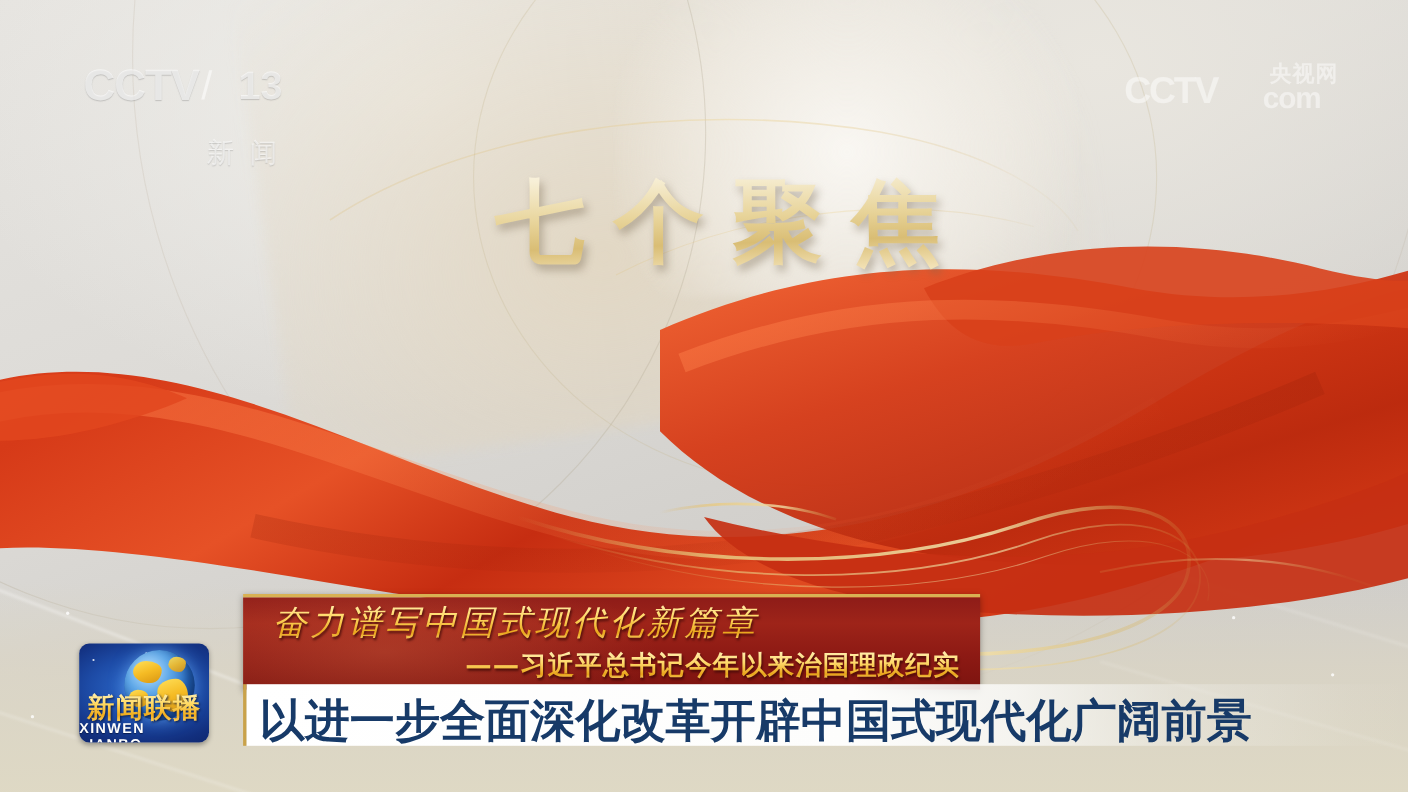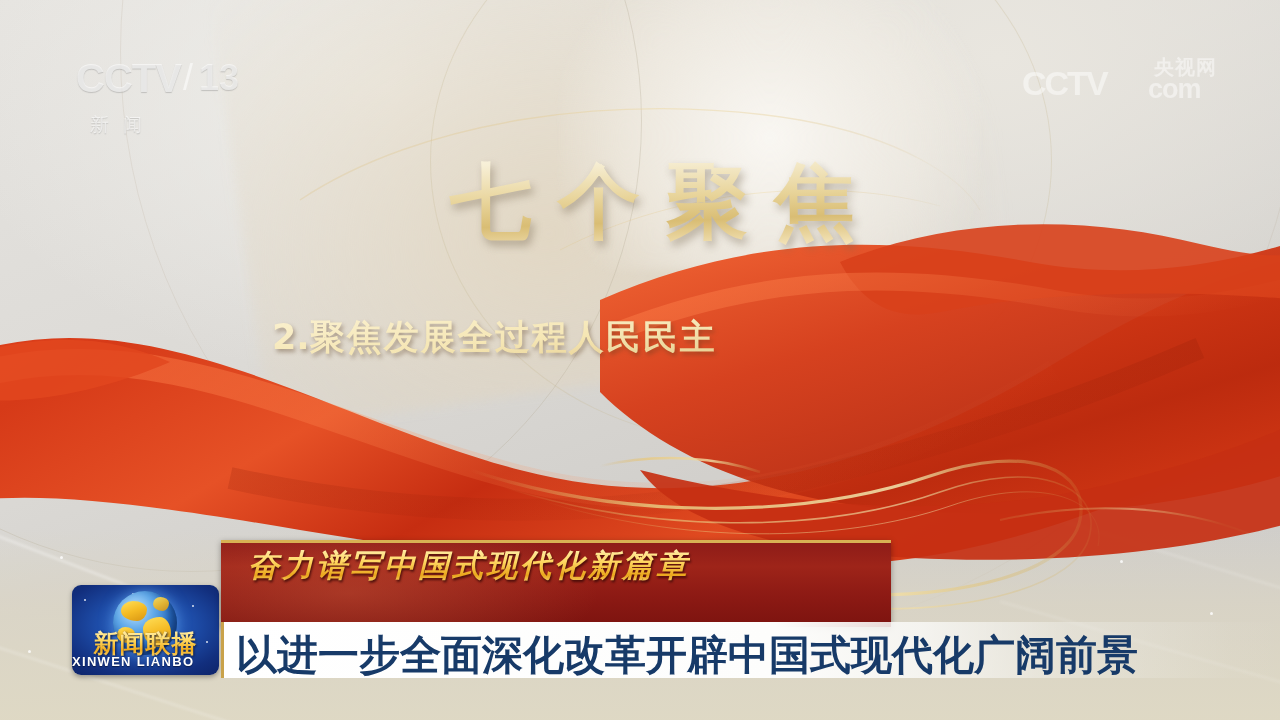--- a/index.html
+++ b/index.html
@@ -89,40 +89,40 @@
   }
   .cctv13-word {
     font-size: 40px;
     font-weight: 700;
     letter-spacing: -1px;
     color: rgba(255,255,255,0.62);
     text-shadow: 0 1px 1px rgba(120,120,120,0.35);
     font-family: "Liberation Sans", sans-serif;
   }
   .cctv13-num {
-    margin-left: 4px;
+    margin-left: 22px;
     font-size: 36px;
     font-weight: 700;
     color: rgba(255,255,255,0.62);
     text-shadow: 0 1px 1px rgba(120,120,120,0.35);
   }
   .cctv13-slash {
     color: rgba(255,255,255,0.55);
     font-size: 36px;
     font-weight: 400;
     margin: 0 2px;
   }
   .cctv13-sub {
-    text-align: left;
-    font-size: 19px;
+    text-align: right;
+    font-size: 25px;
     letter-spacing: 14px;
     padding-left: 14px;
     color: rgba(255,255,255,0.60);
     text-shadow: 0 1px 1px rgba(120,120,120,0.3);
-    margin-top: 8px;
+    margin-top: 18px;
     font-family: "DejaVu Sans", sans-serif;
   }
 
   
   .wm {
     position: absolute;
     right: 28px; top: 56px;
     width: 230px; height: 52px;
     opacity: 0.55;
   }
@@ -202,21 +202,21 @@
     -webkit-text-fill-color: transparent;
     filter: drop-shadow(2px 3px 2px rgba(90,60,30,0.40));
     white-space: nowrap;
   }
   .focus-num { letter-spacing: 0; }
 
   
   .nl-logo {
     position: absolute;
     left: 72px; top: 585px;
-    width: 147px; height: 90px;
+    width: 118px; height: 90px;
     border-radius: 9px;
     background:
       radial-gradient(ellipse 120px 70px at 50% 45%, #2f6ed0 0%, #1d4ba6 42%, #122f7e 72%, #0c2163 100%);
     box-shadow: 0 2px 5px rgba(0,0,0,0.35);
     overflow: hidden;
   }
   .nl-star {
     position: absolute;
     width: 2px; height: 2px;
     background: rgba(255,255,255,0.85);
@@ -277,21 +277,21 @@
   .red-banner-glow {
     position: absolute;
     left: -40px; top: -30px;
     width: 420px; height: 160px;
     background: radial-gradient(ellipse at 40% 50%, rgba(220,110,70,0.35) 0%, rgba(220,110,70,0) 70%);
   }
   .rb-title {
     position: absolute;
     left: 27px; top: 2px;
     font-size: 31px;
-    font-weight: 700;
+    font-weight: 400;
     letter-spacing: 3px;
     font-style: italic;
     font-family: "DejaVu Serif", serif;
     background: linear-gradient(180deg, #fff3c0 0%, #ffd965 38%, #eaa61c 72%, #ffeaa0 100%);
     -webkit-background-clip: text;
     background-clip: text;
     color: transparent;
     -webkit-text-fill-color: transparent;
     filter: drop-shadow(1px 2px 1px rgba(60,8,6,0.85));
     white-space: nowrap;
@@ -452,23 +452,20 @@
 
   <div class="wm">
     <span class="wm-cctv">CCTV</span>
     <span class="wm-cn">央视网</span>
     <span class="wm-com">com</span>
   </div>
 
   <div class="main-title">七个聚焦</div>
 
   <div class="focus-list">
-    <div class="focus-item">
-      <span class="focus-num">2.</span><span>聚焦发展全过程人民民主</span>
-    </div>
   </div>
 
   <div class="nl-logo">
     <div class="nl-star" style="left:12px; top:14px;"></div>
     <div class="nl-star" style="left:26px; top:46px;"></div>
     <div class="nl-star" style="left:120px; top:20px;"></div>
     <div class="nl-star" style="left:134px; top:56px;"></div>
     <div class="nl-star" style="left:60px; top:8px;"></div>
     <div class="nl-globe">
       <div class="nl-land" style="left:8px; top:10px; width:26px; height:20px;"></div>
@@ -476,19 +473,20 @@
       <div class="nl-land" style="left:4px; top:36px; width:18px; height:16px;"></div>
       <div class="nl-land" style="left:40px; top:6px; width:16px; height:14px; opacity:.9;"></div>
     </div>
     <div class="nl-cn">新闻联播</div>
     <div class="nl-en">XINWEN  LIANBO</div>
   </div>
 
   <div class="red-banner">
     <div class="red-banner-glow"></div>
     <div class="rb-title">奋力谱写中国式现代化新篇章</div>
+    <div class="rb-sub">——习近平总书记今年以来治国理政纪实</div>
   </div>
 
   <div class="white-bar">
     <div class="wb-text">以进一步全面深化改革开辟中国式现代化广阔前景</div>
   </div>
 
 </div>
 
 </body></html>

